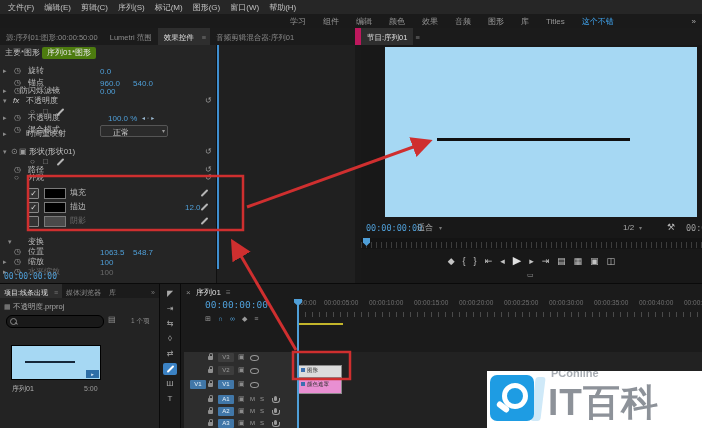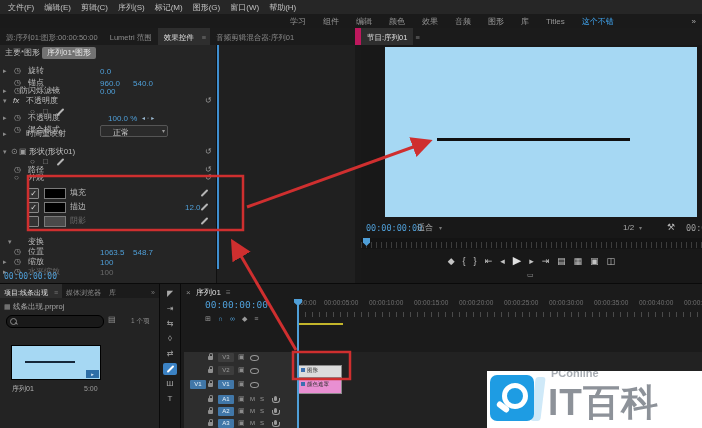--- a/index.html
+++ b/index.html
@@ -144,21 +144,21 @@
         <div class="tab active">效果控件</div>
         <div class="tabmenu" style="background: rgb(46, 46, 46);">≡</div>
         <div class="tab">音频剪辑混合器:序列01</div>
       </div>
     <div id="ecp-content">
       <div id="ecp-mini"></div>
       <div id="ecp-playhead"></div>
       <div id="ecp-scroll"></div>
       <div class="t" style="left:5px;top:4px;color:#bbb;">主要*图形</div>
       <div class="t" style="left:34px;top:5px;color:#888;font-size:6px;">▾</div>
-      <div class="t" style="left:42px;top:2px;background:#737373;color:#e4e4e4;padding:2px 5px;border-radius:2px;">序列01*图形</div>
+      <div class="t" style="left:42px;top:2px;background:#4d7c0f;color:#e4e4e4;padding:2px 5px;border-radius:2px;">序列01*图形</div>
       <div id="ecp-rows">
           <div class="ecp-row" style="top: 21px;">
             <span class="exp" style="left: 3px;">▸</span>
             <span class="sw" style="left: 14px;">◷</span>
             <span class="t" style="left: 28px; top: 1px;">旋转</span>
             <span class="val blue" style="left: 100px;">0.0</span>
           </div>
           <div class="ecp-row" style="top: 33px;">
             <span class="sw" style="left: 14px;">◷</span>
             <span class="t" style="left: 28px; top: 1px;">锚点</span>
@@ -307,21 +307,21 @@
 
   <div id="prj" class="panel">
     <div class="tabbar" id="prj-tabs">
         <div class="tab active">项目:线条出现</div>
         <div class="tabmenu" style="background: rgb(46, 46, 46);">≡</div>
         <div class="tab">媒体浏览器</div>
         <div class="tab">库</div>
         <div class="tabmenu" style="margin-left: auto;">»</div>
       </div>
     <div class="t" style="left:4px;top:19px;color:#8f8f8f;font-size:7px;">▦</div>
-    <div class="t" style="left:13px;top:19px;color:#a8a8a8;font-size:7.5px;">线条出现.prproj</div>
+    <div class="t" style="left:13px;top:19px;color:#a8a8a8;font-size:7.5px;">不透明度.prproj</div>
     <div id="prj-search">
         <div class="mag"></div>
       </div>
     <div class="t" style="left:108px;top:32px;color:#999;font-size:8px;">▤</div>
     <div class="t" style="left:131px;top:34px;color:#8a8a8a;font-size:6.5px;">1 个项</div>
     <div id="prj-thumb" style="background: rgb(166, 216, 243);">
       <div class="line"></div>
       <div class="badge">▸</div>
     </div>
     <div class="t" style="left:12px;top:101px;color:#b5b5b5;font-size:7px;">序列01</div>

